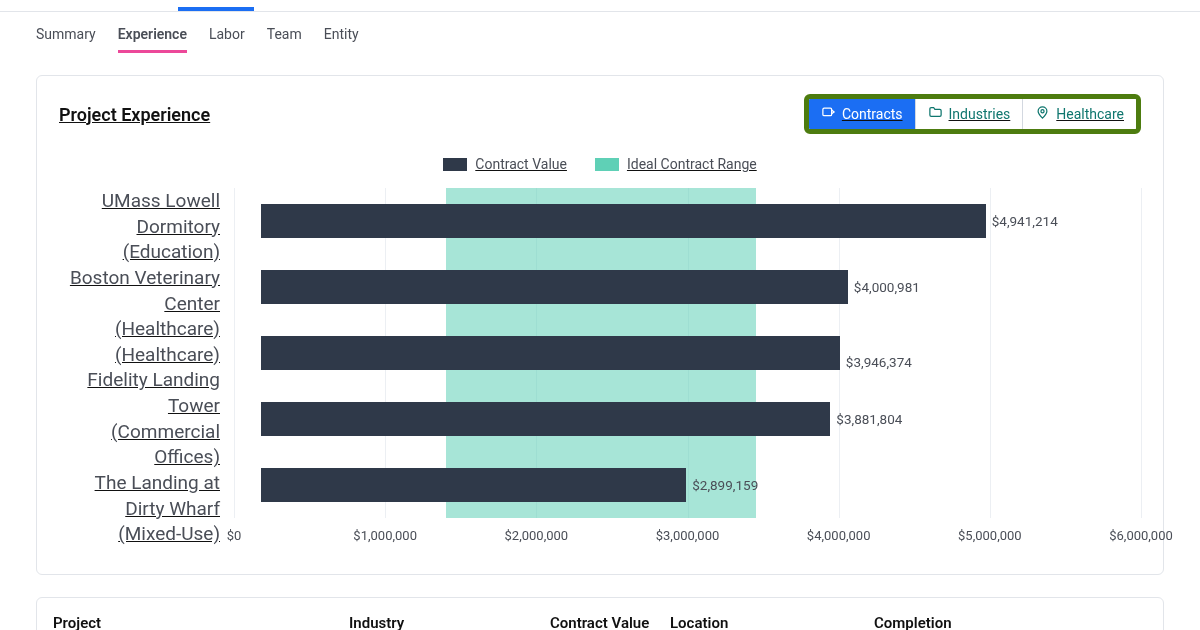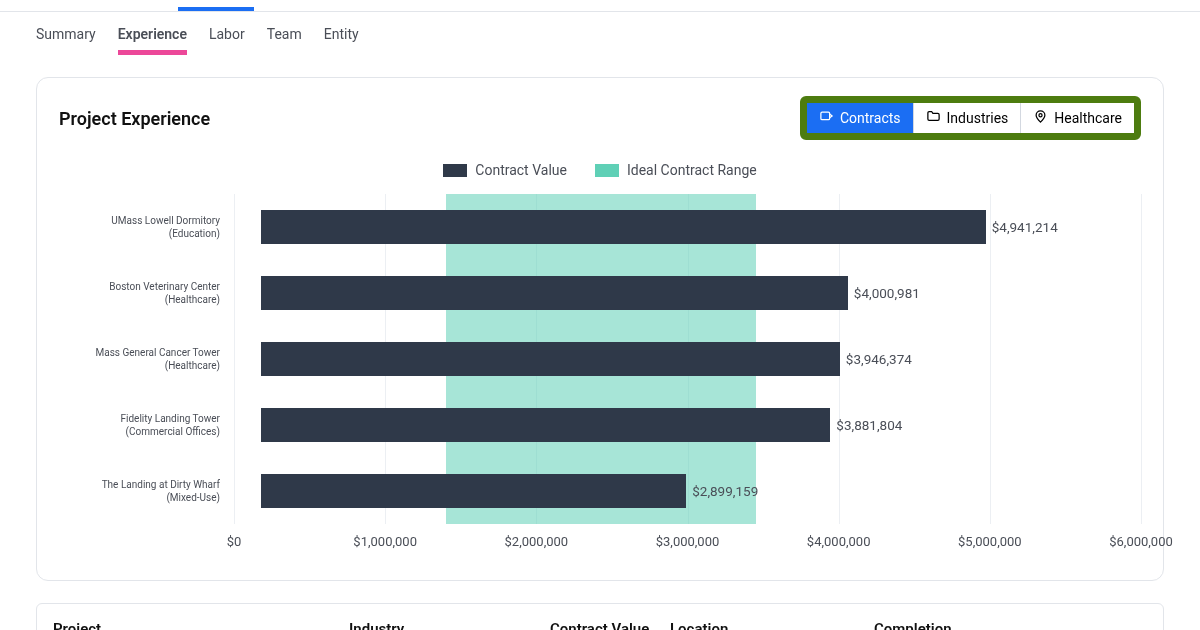--- a/index.html
+++ b/index.html
@@ -38,53 +38,54 @@
     padding: 14px 36px 0 36px;
   }
   .sub-tabs .stab {
     font-size: 14px;
     color: #4a4e57;
     padding-bottom: 8px;
     cursor: pointer;
   }
   .sub-tabs .stab.active {
     font-weight: 600;
-    border-bottom: 5px solid #ec4899;
+    border-bottom: 3px solid #ec4899;
   }
   .card {
     border: 1px solid #e2e5ea;
-    border-radius: 12px;
+    border-radius: 6px;
     margin: 22px 36px;
     background: #fff;
+    text-decoration: underline;
   }
   .card-header {
     display: flex;
     justify-content: space-between;
     align-items: center;
     padding: 18px 22px 8px 22px;
   }
   .card-title {
     font-size: 18px;
     font-weight: 600;
     color: #111;
   }
   .seg-group {
     display: flex;
-    border: 7px solid #4d7c0f;
+    border: 5px solid #4d7c0f;
     border-radius: 6px;
     overflow: hidden;
   }
   .seg {
     display: flex;
     align-items: center;
     gap: 6px;
     padding: 6px 12px;
     font-size: 14px;
     cursor: pointer;
-    color: #000000;
+    color: #0f766e;
     background: #fff;
   }
   .seg + .seg { border-left: 1px solid #d3d8e0; }
   .seg.active { background: #1b6ef3; color: #fff; }
   .seg svg { width: 15px; height: 15px; }
 
   
   .chart-wrap { padding: 6px 22px 22px 22px; }
   .legend {
     display: flex;
@@ -111,21 +112,21 @@
     flex-direction: column;
   }
   .yrow {
     flex: 1;
     display: flex;
     flex-direction: column;
     justify-content: center;
     align-items: flex-end;
     text-align: right;
     padding-right: 14px;
-    font-size: 10px;
+    font-size: 19px;
     color: #4a4e57;
     line-height: 1.35;
   }
   .plot {
     position: relative;
     flex: 1;
   }
   .grid, .band, .bars {
     position: absolute;
     inset: 0;
@@ -249,21 +250,20 @@
       <div class="ylabels" id="ylabels">
           <div class="yrow">
             <div>UMass Lowell Dormitory</div>
             <div>(Education)</div>
           </div>
           <div class="yrow">
             <div>Boston Veterinary Center</div>
             <div>(Healthcare)</div>
           </div>
           <div class="yrow">
-            <div>Mass General Cancer Tower</div>
             <div>(Healthcare)</div>
           </div>
           <div class="yrow">
             <div>Fidelity Landing Tower</div>
             <div>(Commercial Offices)</div>
           </div>
           <div class="yrow">
             <div>The Landing at Dirty Wharf</div>
             <div>(Mixed-Use)</div>
           </div>
@@ -283,21 +283,21 @@
           </div>
         <div class="bars" id="bars">
             <div class="bar-row" style="top: 10%; transform: translateY(-50%); width: 100%;">
               <div class="bar" style="width: 82.3536%;"></div>
               <div class="bar-label">$4,941,214</div>
             </div>
             <div class="bar-row" style="top: 30%; transform: translateY(-50%); width: 100%;">
               <div class="bar" style="width: 66.683%;"></div>
               <div class="bar-label">$4,000,981</div>
             </div>
-            <div class="bar-row" style="top: 50%; transform: translateY(-50%); width: 100%;">
+            <div class="bar-row" style="top: 50%; transform: translateY(-50%); width: 100%; align-items: flex-end;">
               <div class="bar" style="width: 65.7729%;"></div>
               <div class="bar-label">$3,946,374</div>
             </div>
             <div class="bar-row" style="top: 70%; transform: translateY(-50%); width: 100%;">
               <div class="bar" style="width: 64.6967%;"></div>
               <div class="bar-label">$3,881,804</div>
             </div>
             <div class="bar-row" style="top: 90%; transform: translateY(-50%); width: 100%;">
               <div class="bar" style="width: 48.3193%;"></div>
               <div class="bar-label">$2,899,159</div>

